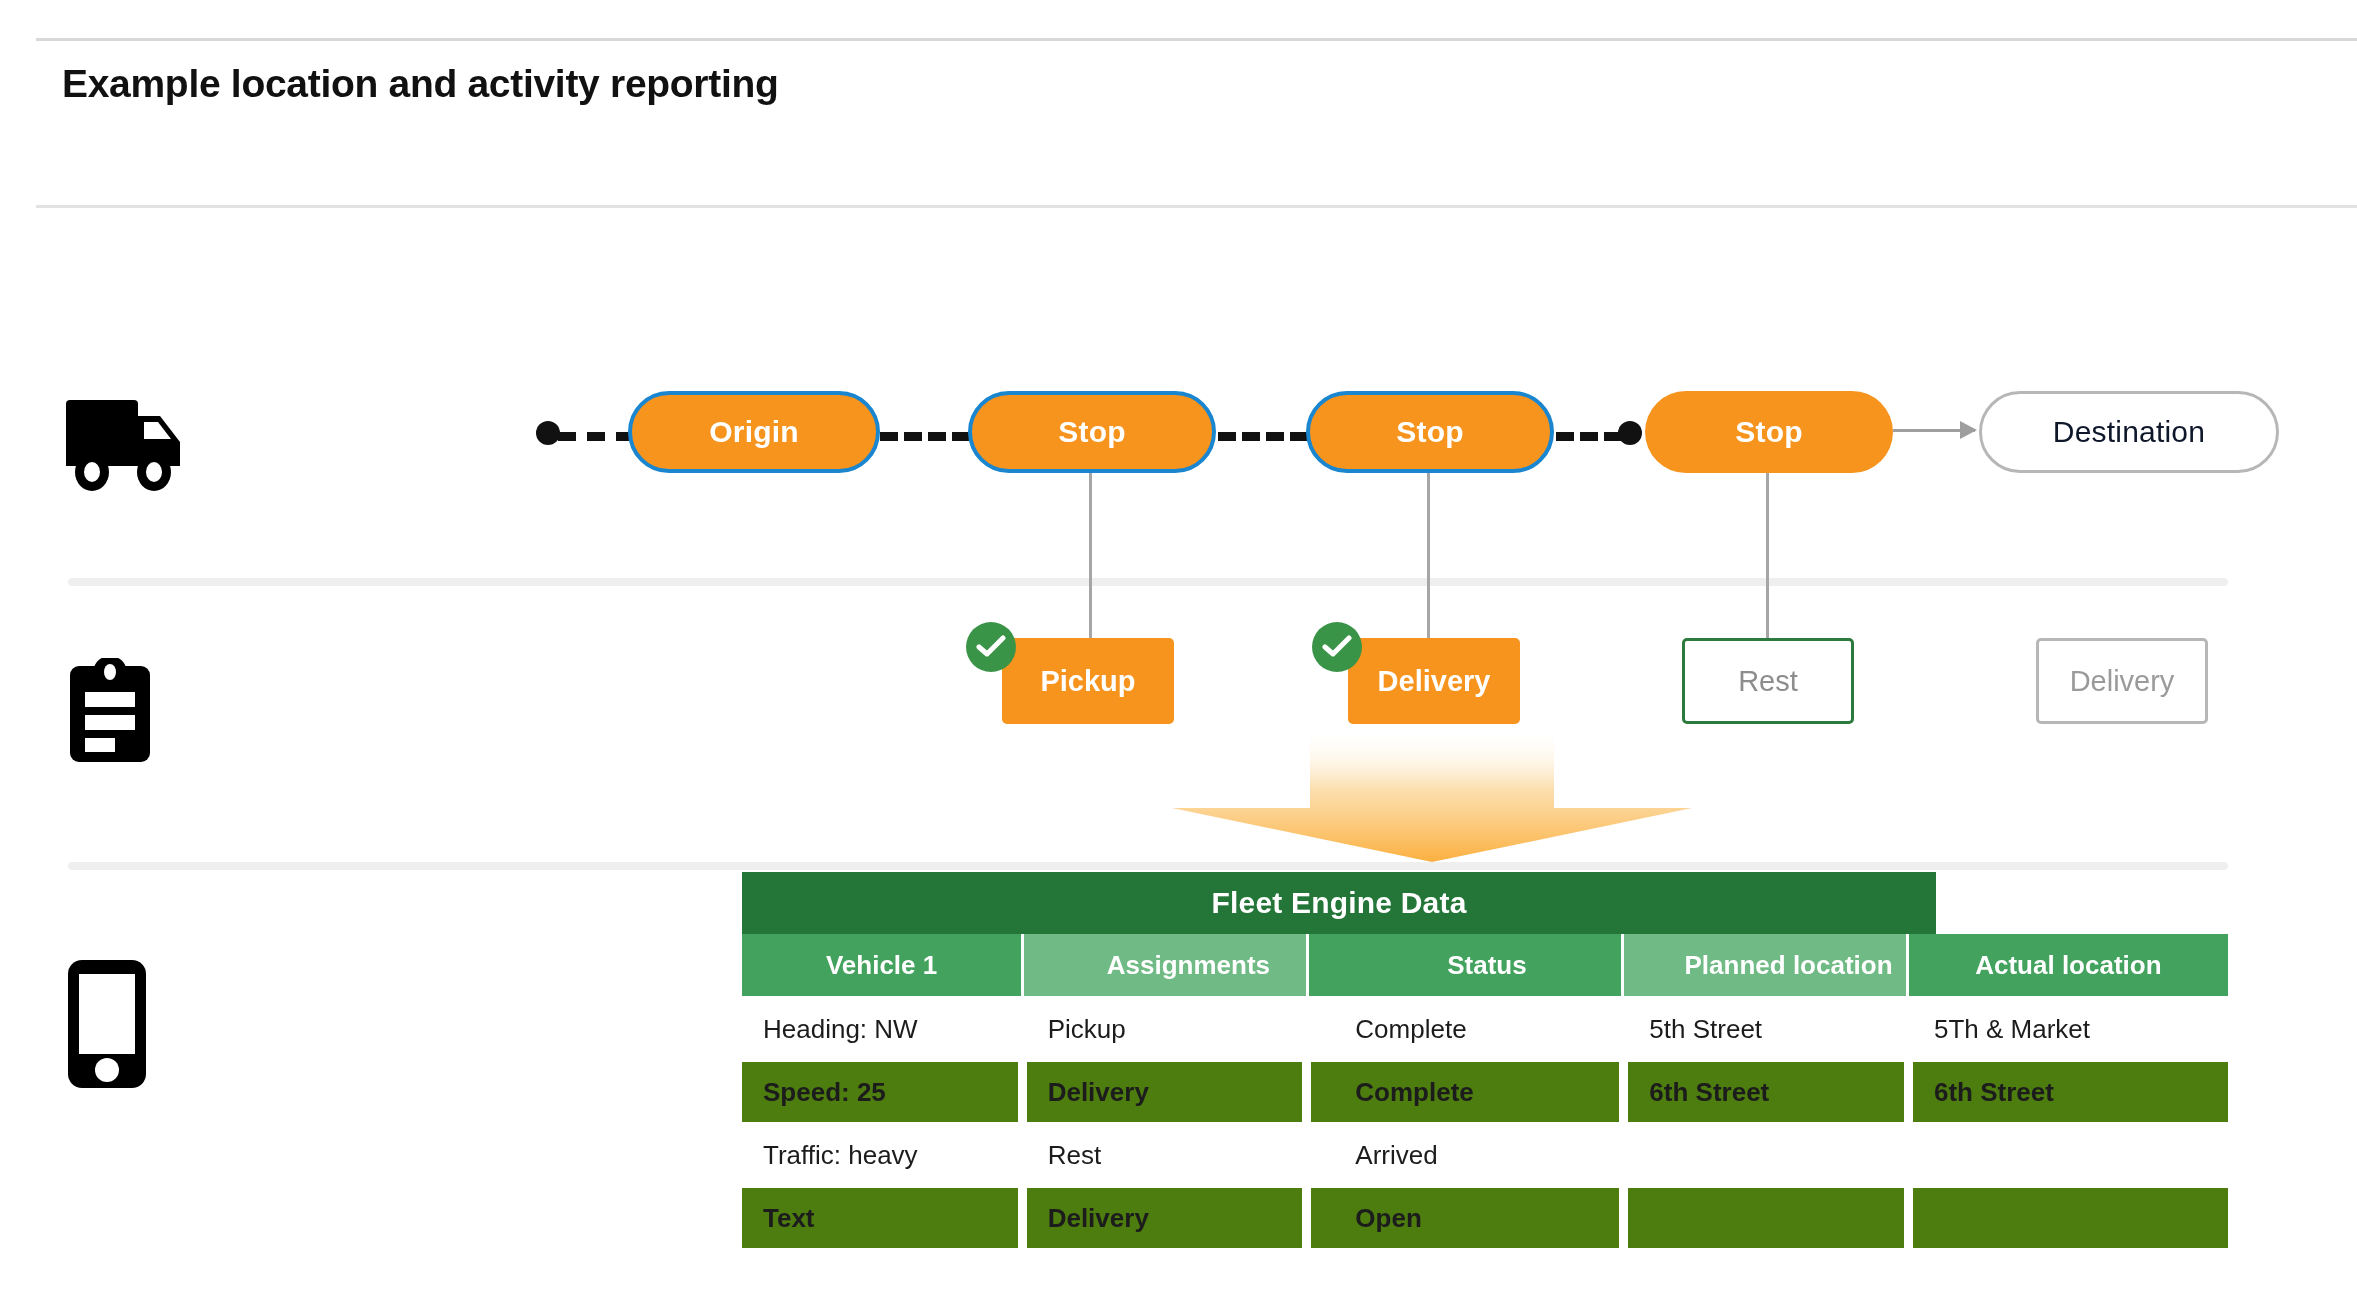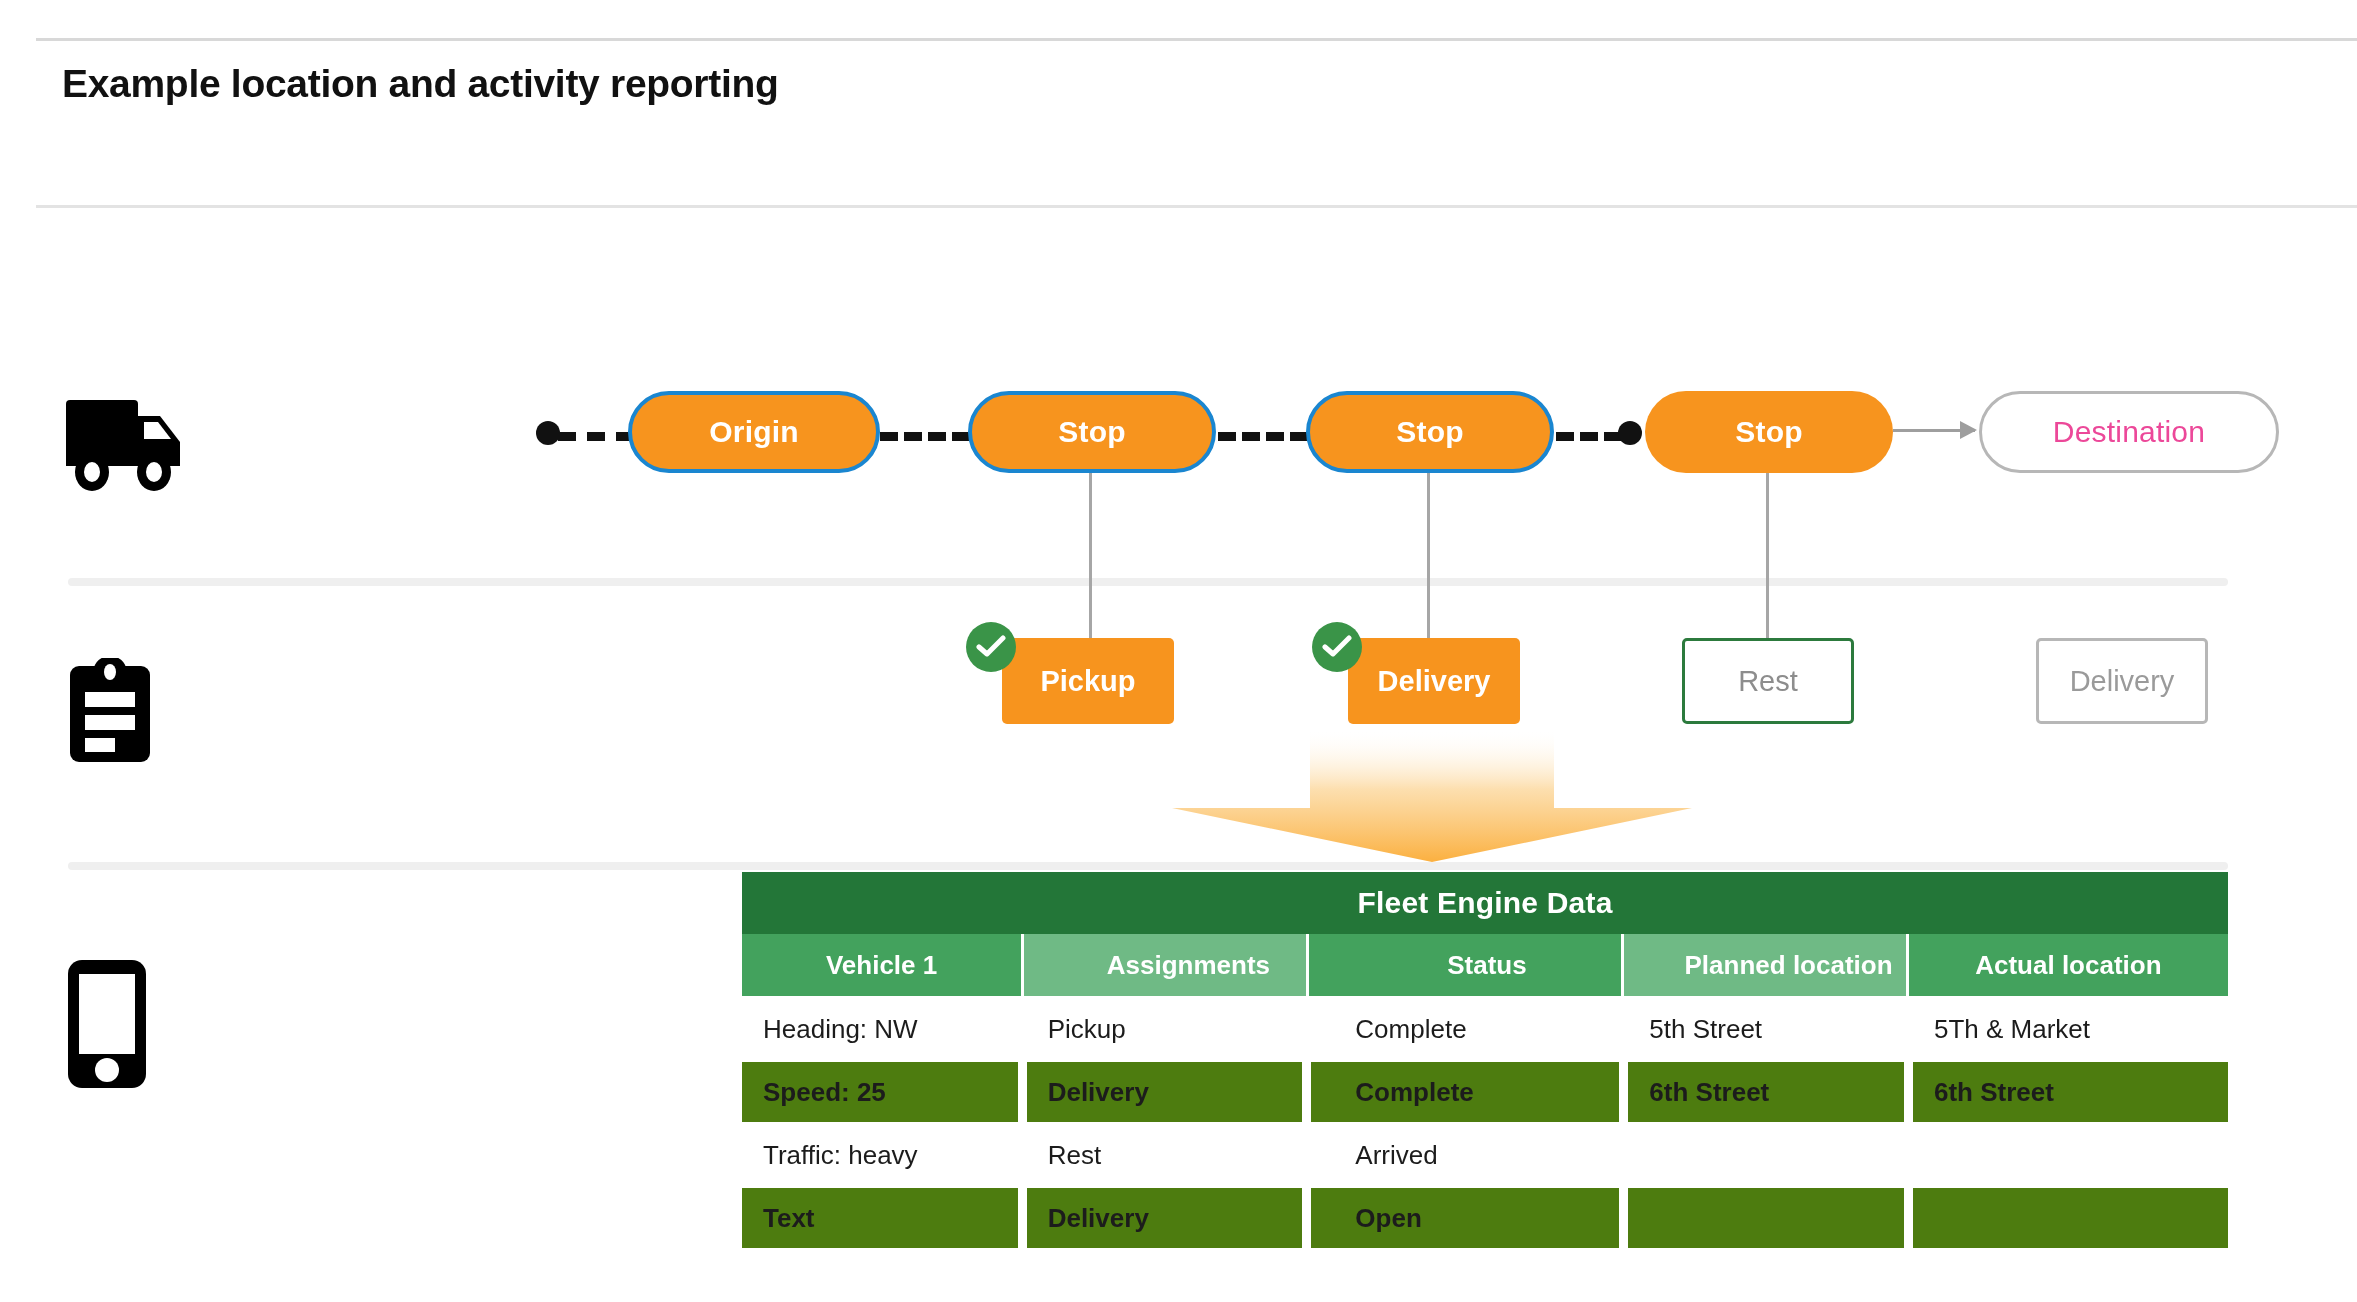--- a/index.html
+++ b/index.html
@@ -71,21 +71,21 @@
     font-weight: 700;
     color: #ffffff;
     background: #f7941e;
     border: 4px solid #1a86d0;
     letter-spacing: 0.2px;
   }
   .pill.no-border { border: none; background: #f7941e; }
   .pill.ghost {
     background: #ffffff;
     border: 3px solid #b7b7b7;
-    color: #ec4899;
+    color: #0f172a;
     font-weight: 500;
     text-align: center;
   }
 
   #pill-origin { left: 628px;  top: 391px; width: 252px; }
   #pill-stop-1 { left: 968px;  top: 391px; width: 248px; }
   #pill-stop-2 { left: 1306px; top: 391px; width: 248px; }
   #pill-stop-3 { left: 1645px; top: 391px; width: 248px; }
   #pill-dest   { left: 1979px; top: 391px; width: 300px; }
 
@@ -188,21 +188,21 @@
     width: 520px; height: 132px;
   }
 
   
   #table-wrap {
     position: absolute;
     left: 742px; top: 872px;
     width: 1486px;
   }
   .table-title {
-    width: 1486px;
+    width: 1194px;
     height: 62px;
     background: #237638;
     color: #ffffff;
     font-size: 30px;
     font-weight: 700;
     display: flex;
     align-items: center;
     justify-content: center;
     letter-spacing: 0.2px;
   }

